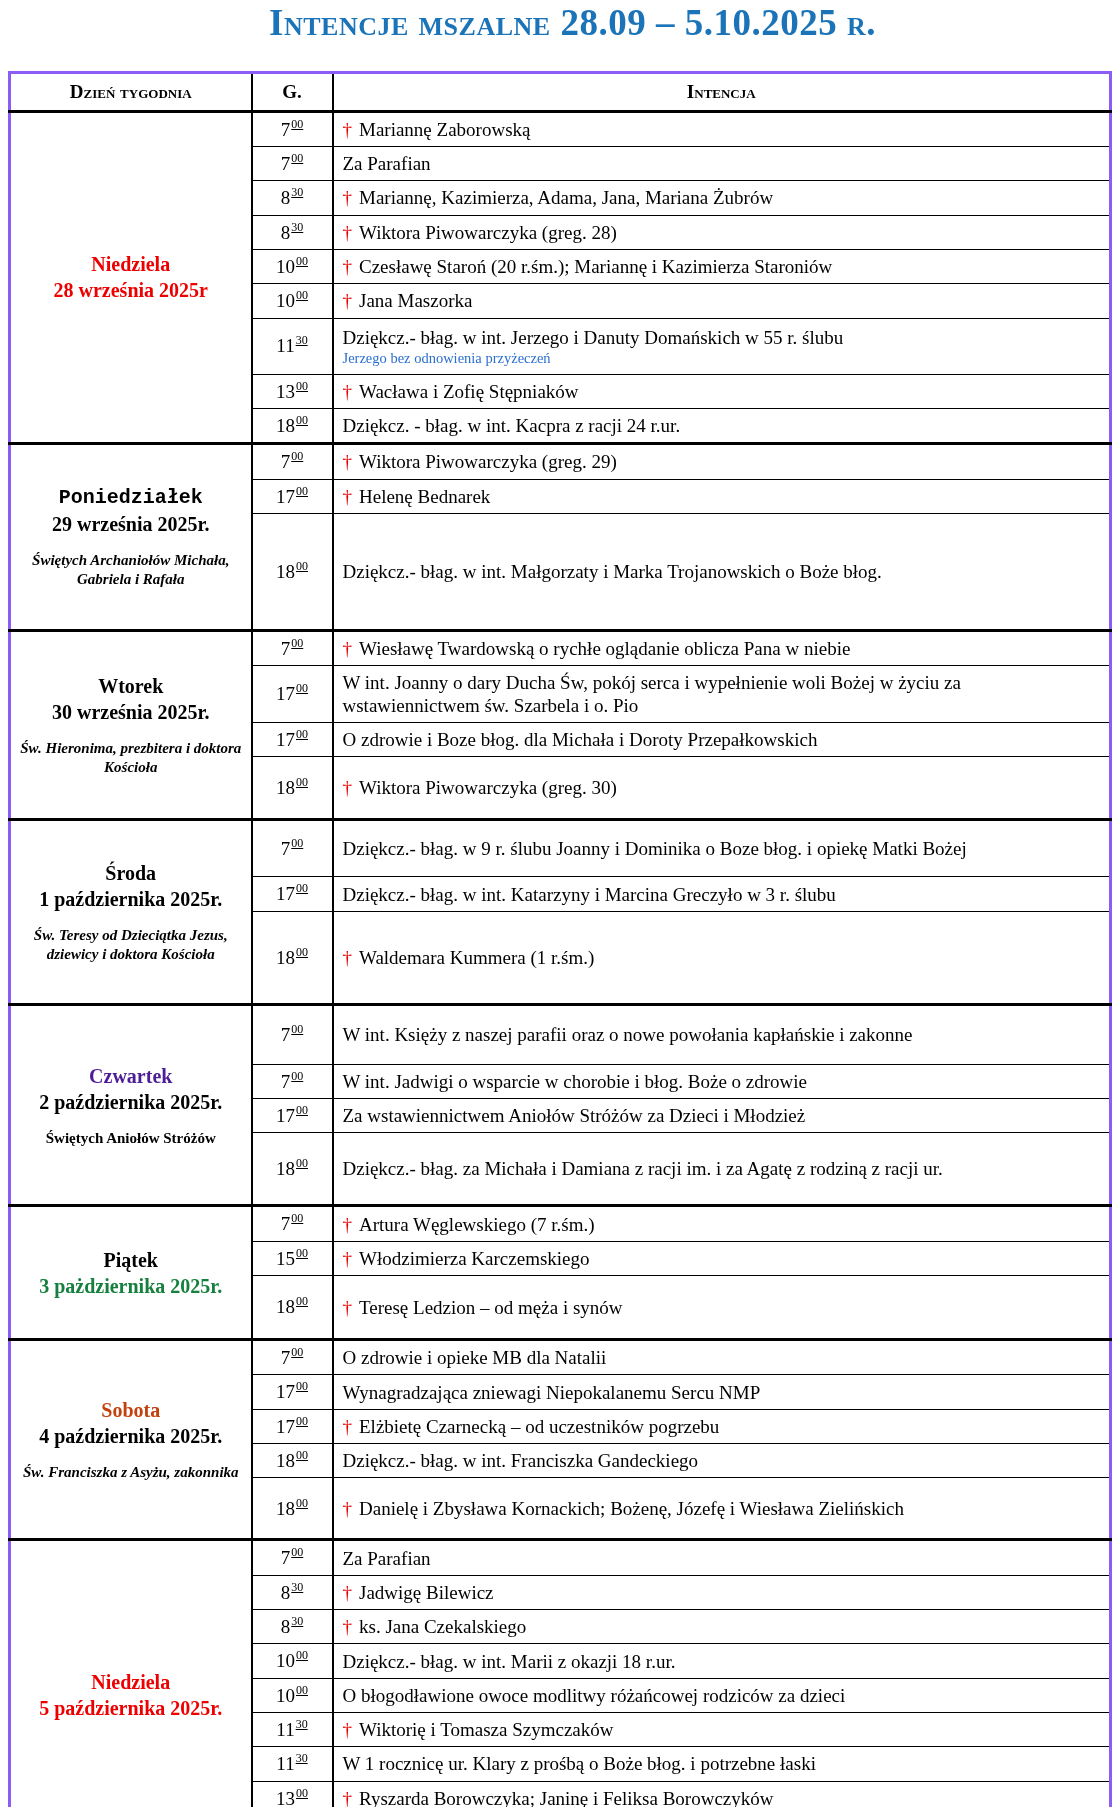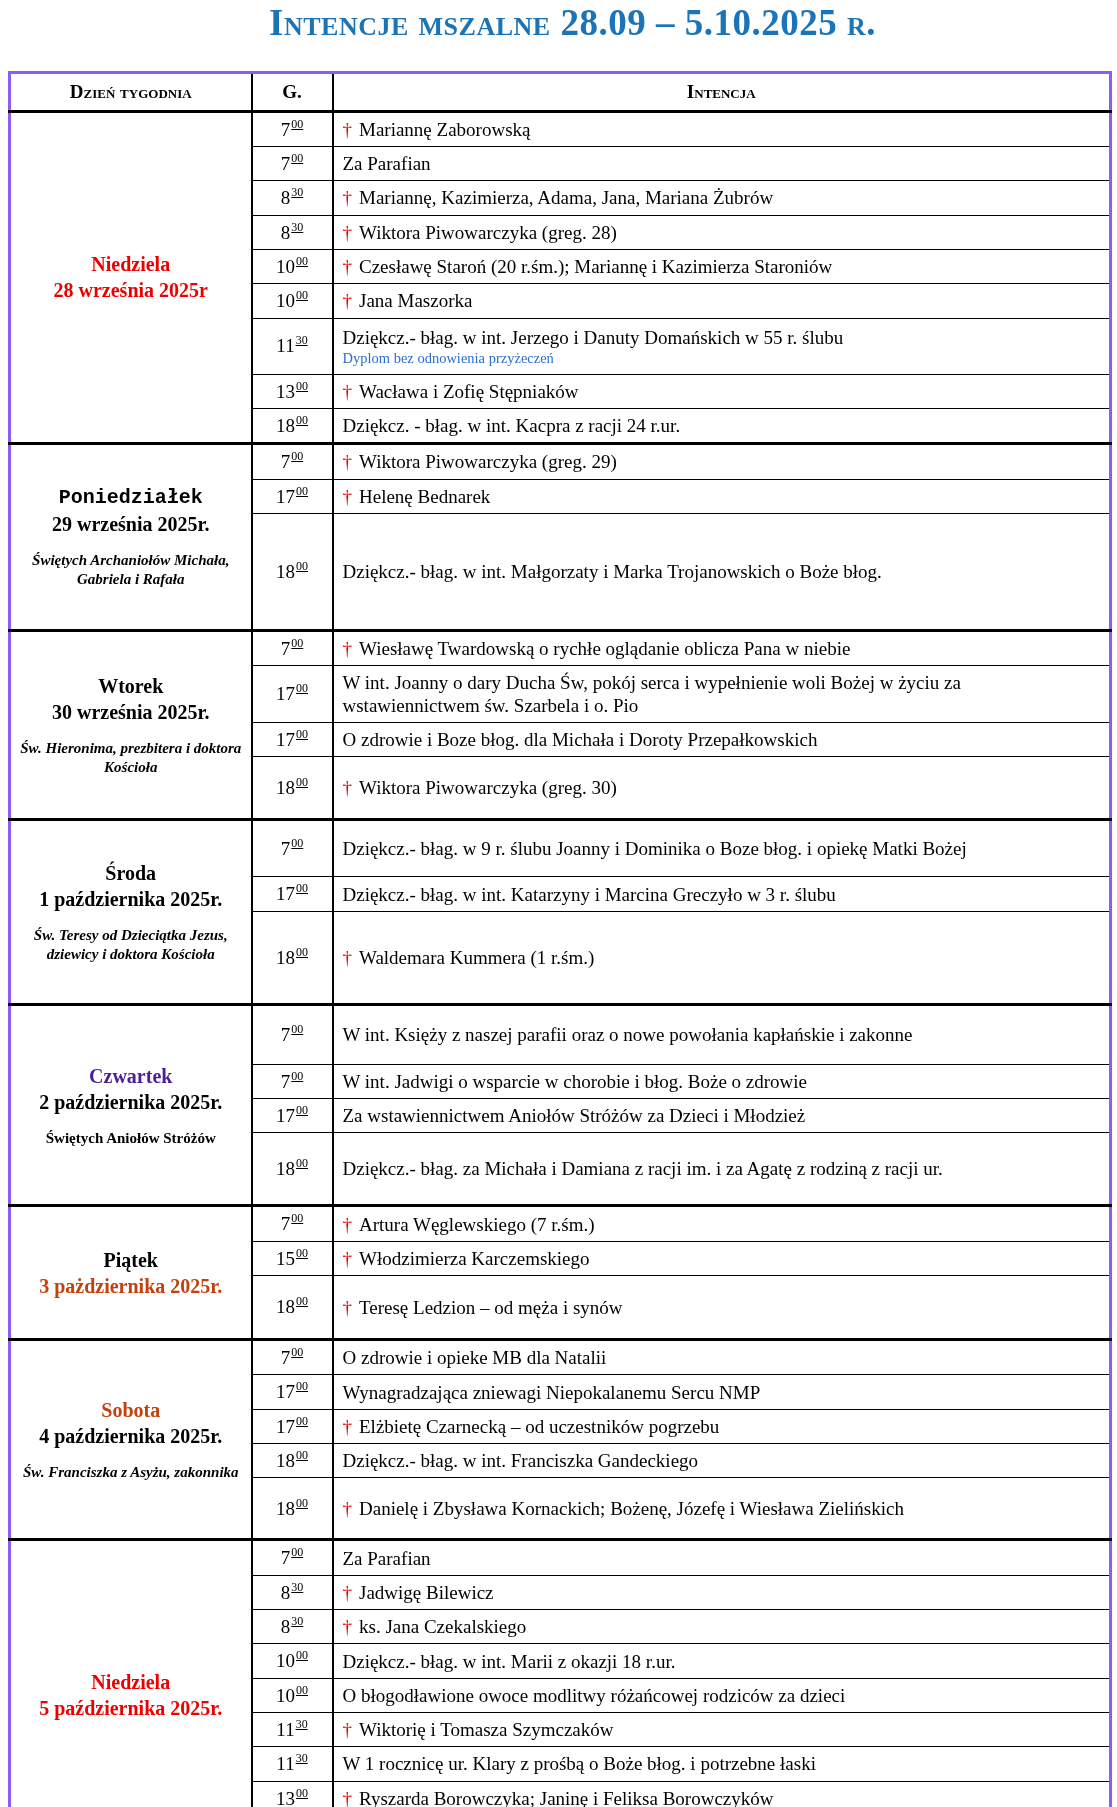--- a/index.html
+++ b/index.html
@@ -156,21 +156,21 @@
         <tr style="height: 32px;">
           <td class="hour-cell"><span>10</span><span class="min">00</span></td>
           <td class="int-cell">
             <div><span class="cross">†</span><span>Jana Maszorka</span></div>
           </td>
         </tr>
         <tr style="height: 56px;">
           <td class="hour-cell"><span>11</span><span class="min">30</span></td>
           <td class="int-cell">
             <div><span>Dziękcz.- błag. w int. Jerzego i Danuty Domańskich w 55 r. ślubu</span></div>
-            <div class="note">Dyplom bez odnowienia przyżeczeń</div>
+            <div class="note">Jerzego bez odnowienia przyżeczeń</div>
           </td>
         </tr>
         <tr style="height: 32px;">
           <td class="hour-cell"><span>13</span><span class="min">00</span></td>
           <td class="int-cell">
             <div><span class="cross">†</span><span>Wacława i Zofię Stępniaków</span></div>
           </td>
         </tr>
         <tr style="height: 30px;">
           <td class="hour-cell"><span>18</span><span class="min">00</span></td>
@@ -278,21 +278,21 @@
         </tr>
         <tr style="height: 73px;">
           <td class="hour-cell"><span>18</span><span class="min">00</span></td>
           <td class="int-cell">
             <div><span>Dziękcz.- błag. za Michała i Damiana z racji im. i za Agatę z rodziną z racji ur.</span></div>
           </td>
         </tr>
         <tr class="block-start" style="height: 29px;">
           <td class="day-cell" rowspan="3">
             <div class="day-name" style="color: rgb(0, 0, 0);">Piątek</div>
-            <div class="day-date" style="color: #c2410c;">3 pażdziernika 2025r.</div>
+            <div class="day-date" style="color: #15803d;">3 pażdziernika 2025r.</div>
           </td>
           <td class="hour-cell"><span>7</span><span class="min">00</span></td>
           <td class="int-cell">
             <div><span class="cross">†</span><span>Artura Węglewskiego (7 r.śm.)</span></div>
           </td>
         </tr>
         <tr style="height: 29px;">
           <td class="hour-cell"><span>15</span><span class="min">00</span></td>
           <td class="int-cell">
             <div><span class="cross">†</span><span>Włodzimierza Karczemskiego</span></div>

